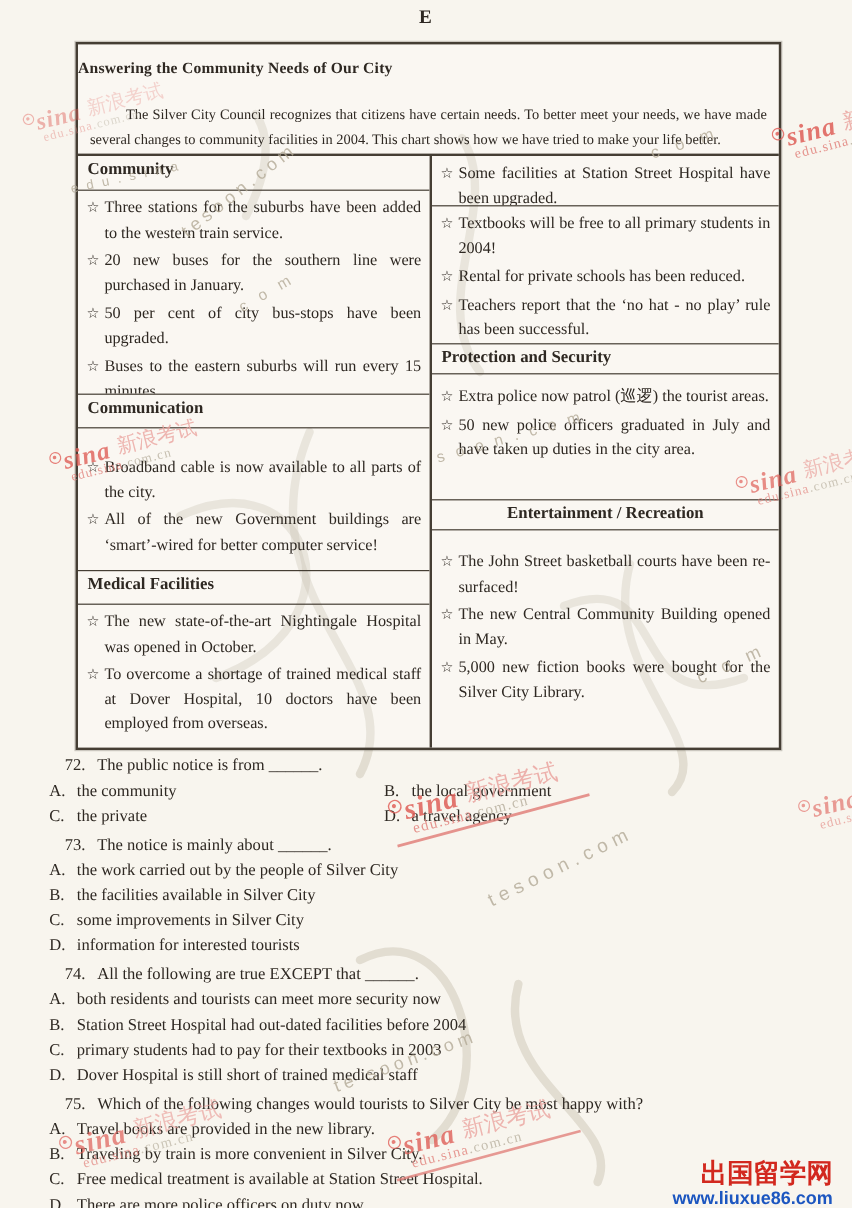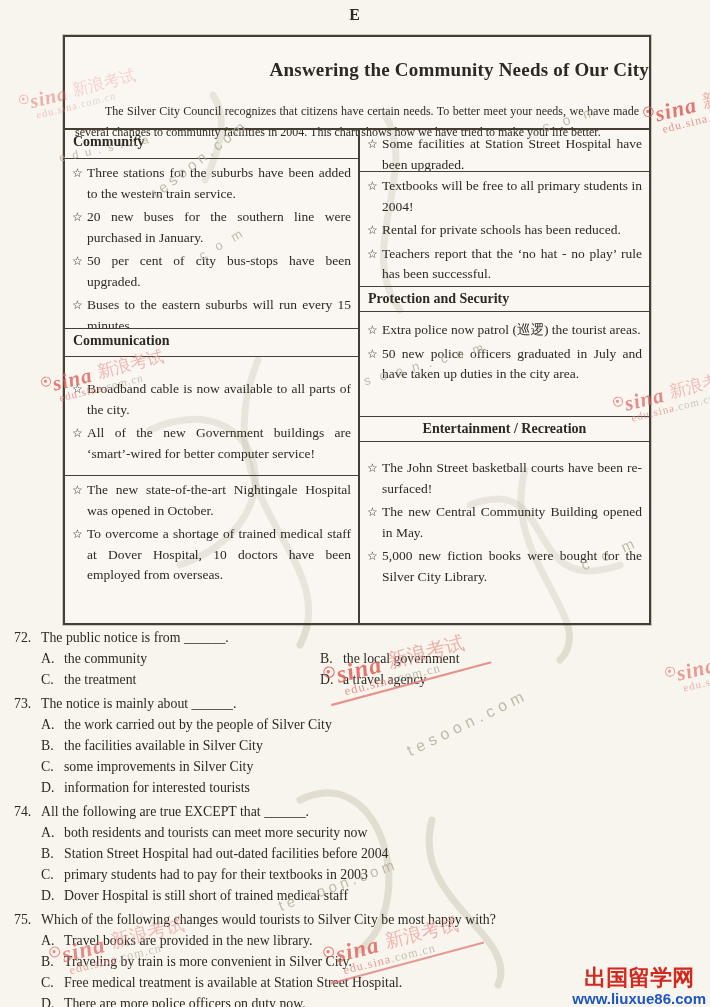--- a/index.html
+++ b/index.html
@@ -13,22 +13,22 @@
     position:absolute;top:6px;left:0;width:710px;text-align:center;
     font-weight:bold;font-size:16px;letter-spacing:1px;
   }
   
   .notice-box{
     position:absolute;left:63px;top:35px;width:584px;height:586px;
     border:2px solid #453e34;box-shadow:0 0 0 1px rgba(69,62,52,.25);
     background:rgba(255,255,255,.25);
   }
   .notice-title{
-    text-align:right;font-weight:bold;font-size:19px;
-    padding-top:22px;letter-spacing:.2px;
+    text-align:left;font-weight:bold;font-size:13px;
+    padding-top:12px;letter-spacing:.2px;
   }
   .notice-intro{
     font-size:12px;line-height:20.6px;text-align:justify;
     margin:20px 10px 0 10px;text-indent:30px;
   }
   .columns{
     position:absolute;left:0;right:0;top:91px;bottom:0;
     display:flex;border-top:2px solid #453e34;
   }
   .col{display:flex;flex-direction:column;overflow:hidden;}
@@ -42,21 +42,21 @@
     padding:4px 7px 2px 7px;border-bottom:1.5px solid #453e34;
     box-sizing:border-box;overflow:hidden;font-size:13.5px;
   }
   .cell-items.last{border-bottom:none;}
   .n-item{display:flex;margin-bottom:3px;}
   .n-star{width:15px;flex:0 0 15px;font-size:12px;line-height:20.5px;}
   .n-text{flex:1;line-height:20.5px;text-align:justify;}
   
   .questions{position:absolute;left:14px;top:627px;width:688px;font-size:13.8px;}
   .question{margin-bottom:2px;}
-  .qrow{display:flex;line-height:21.2px;}
+  .qrow{display:flex;line-height:21.2px;margin-left:40px;}
   .q-num{width:27px;flex:0 0 27px;}
   .q-stem{flex:1;}
   .options{margin-left:27px;}
   .options.two-col{display:grid;grid-template-columns:279px auto;}
   .option{display:flex;line-height:21.2px;}
   .opt-label{width:23px;flex:0 0 23px;}
   .opt-text{flex:1;}
   
   .wm-layer{position:absolute;inset:0;pointer-events:none;}
   .wm-sina{position:absolute;white-space:nowrap;transform-origin:left top;}
@@ -70,21 +70,21 @@
   .ws-cn{font-size:17px;color:#eba5a0;margin-left:6px;line-height:18px;
     font-family:"Liberation Serif",serif;}
   .ws-sub{font-size:11px;color:#e somewhere;}
   .ws-sub{font-size:11px;letter-spacing:1px;margin-left:14px;}
   .ws-edu{color:#e2837d;}
   .ws-com{color:#b9b1a0;}
   .ws-line{height:1.5px;background:#e2837d;width:115%;margin-top:1px;
     transform:rotate(-1deg);}
   .wm-gray{position:absolute;color:#b3aa97;white-space:nowrap;
     transform-origin:left top;font-family:"Liberation Sans",sans-serif;}
-  .wm-footer{position:absolute;right:4px;bottom:0;text-align:center;line-height:1.1;}
+  .wm-footer{position:absolute;right:16px;bottom:0;text-align:right;line-height:1.1;}
   .wm-footer .site{color:#d2281e;font-weight:bold;font-size:22px;
     font-family:"Liberation Serif",serif;}
   .wm-footer .url{color:#1c56c0;font-size:15px;font-weight:bold;
     font-family:"Liberation Sans",sans-serif;}
   .brush{position:absolute;inset:0;}
 </style>
 </head>
 <body>
 
 <svg class="brush" width="710" height="1007" viewBox="0 0 710 1007">
@@ -130,20 +130,21 @@
         <div class="cell-items" style="height: 119px; padding-top: 22px;">
           <div class="n-item">
             <span class="n-star">☆</span>
             <span class="n-text">Broadband cable is now available to all parts of the city.</span>
           </div>
           <div class="n-item">
             <span class="n-star">☆</span>
             <span class="n-text">All of the new Government buildings are ‘smart’-wired for better computer service!</span>
           </div>
         </div>
+        <div class="cell-header" style="height: 28px;">Medical Facilities</div>
         <div class="cell-items last" style="flex: 1 1 0%;">
           <div class="n-item">
             <span class="n-star">☆</span>
             <span class="n-text">The new state-of-the-art Nightingale Hospital was opened in October.</span>
           </div>
           <div class="n-item">
             <span class="n-star">☆</span>
             <span class="n-text">To overcome a shortage of trained medical staff at Dover Hospital, 10 doctors have been employed from overseas.</span>
           </div>
         </div>
@@ -209,21 +210,21 @@
         <div class="option">
           <span class="opt-label">A.</span>
           <span class="opt-text">the community</span>
         </div>
         <div class="option">
           <span class="opt-label">B.</span>
           <span class="opt-text">the local government</span>
         </div>
         <div class="option">
           <span class="opt-label">C.</span>
-          <span class="opt-text">the treatment</span>
+          <span class="opt-text">the private</span>
         </div>
         <div class="option">
           <span class="opt-label">D.</span>
           <span class="opt-text">a travel agency</span>
         </div>
       </div>
     </div>
     <div class="question">
       <div class="qrow">
         <span class="q-num">73.</span>

